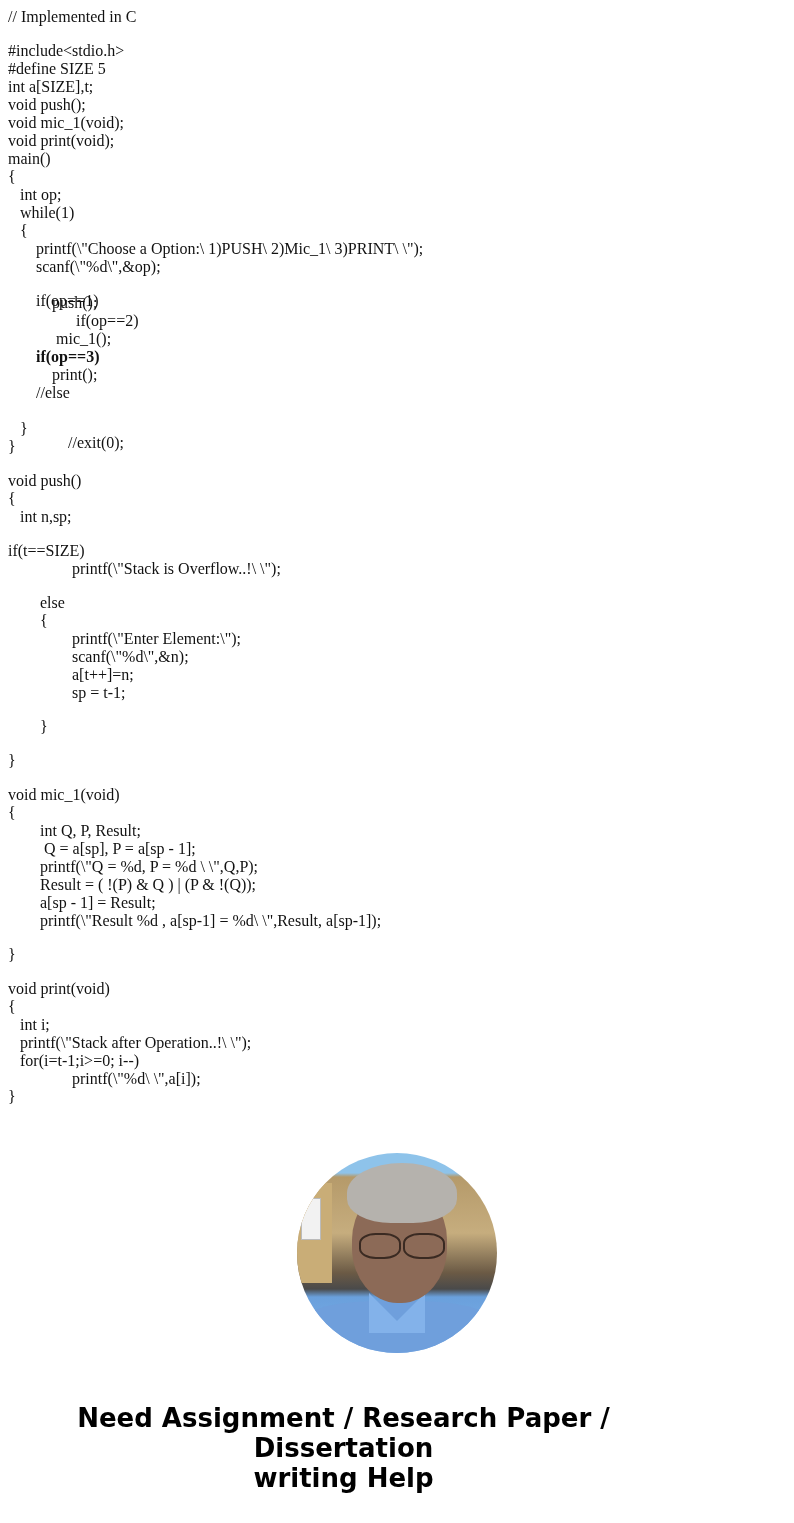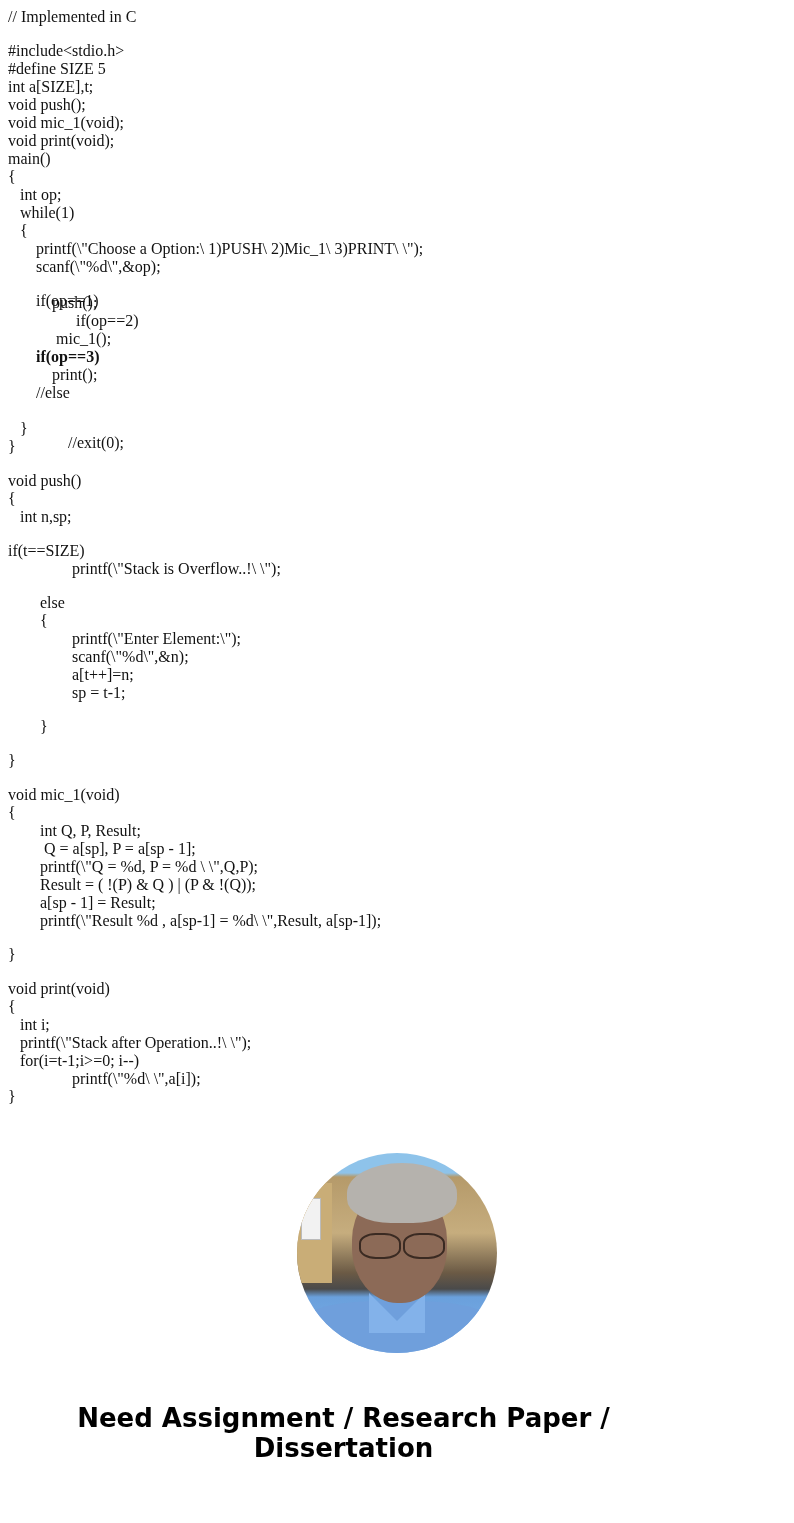--- a/index.html
+++ b/index.html
@@ -92,13 +92,14 @@
   <div class="shirt"></div>
   <div class="collar"></div>
   <div class="face"></div>
   <div class="hair"></div>
   <div class="glasses-l"></div>
   <div class="glasses-r"></div>
 </div>
 
 <div class="footer">
   <div>Need Assignment / Research Paper / Dissertation</div>
+  <div>writing Help</div>
 </div>
 
 </body></html>

